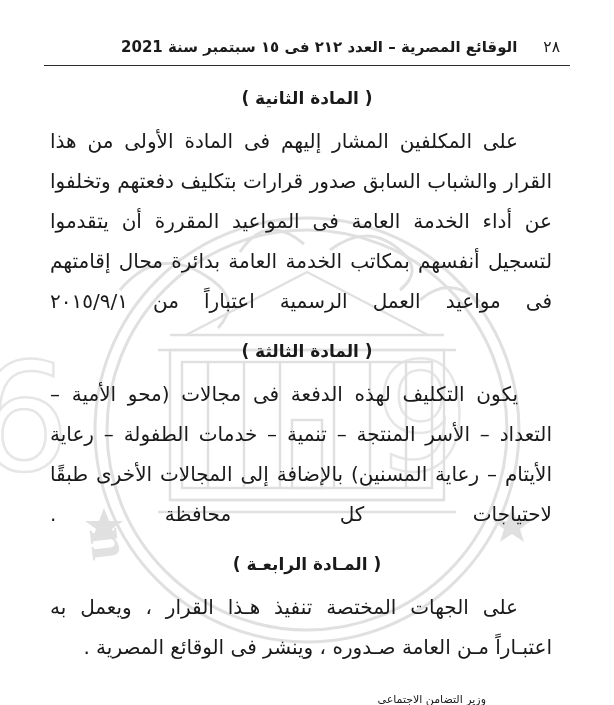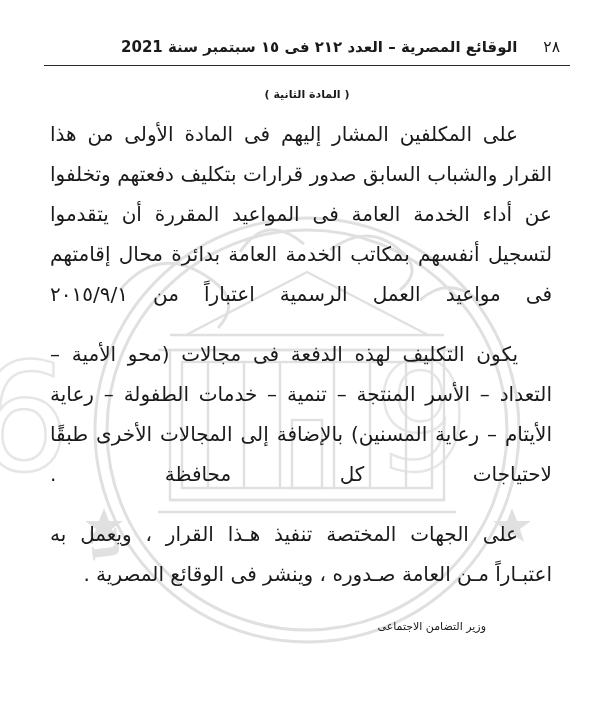--- a/index.html
+++ b/index.html
@@ -59,21 +59,21 @@
     font-weight: bold;
     letter-spacing: 0.2px;
   }
 
   
   .content {
     padding-top: 22px;
   }
   .article-heading {
     text-align: center;
-    font-size: 11px;
+    font-size: 17px;
     font-weight: bold;
     margin: 0 0 13px 0;
     letter-spacing: 0.2px;
   }
   .para {
     font-size: 20px;
     line-height: 2.0;
     text-align: justify;
     text-align-last: justify;
     margin: 0 18px 20px 6px;
@@ -153,22 +153,24 @@
   <div class="header">
     <span class="page-number">٢٨</span>
     <span class="header-title">الوقائع المصرية – العدد ٢١٢ فى ١٥ سبتمبر سنة 2021</span>
   </div>
 
   <div class="content">
 
     <div class="article-heading">( المادة الثانية )</div>
     <p class="para">على المكلفين المشار إليهم فى المادة الأولى من هذا القرار والشباب السابق صدور قرارات بتكليف دفعتهم وتخلفوا عن أداء الخدمة العامة فى المواعيد المقررة أن يتقدموا لتسجيل أنفسهم بمكاتب الخدمة العامة بدائرة محال إقامتهم فى مواعيد العمل الرسمية اعتباراً من ٢٠١٥/٩/١</p>
 
+    <div class="article-heading">( المادة الثالثة )</div>
     <p class="para">يكون التكليف لهذه الدفعة فى مجالات (محو الأمية – التعداد – الأسر المنتجة – تنمية – خدمات الطفولة – رعاية الأيتام – رعاية المسنين) بالإضافة إلى المجالات الأخرى طبقًا لاحتياجات كل محافظة .</p>
 
+    <div class="article-heading">( المـادة الرابعـة )</div>
     <p class="para last-right">على الجهات المختصة تنفيذ هـذا القرار ، ويعمل به اعتبـاراً مـن العامة صـدوره ، وينشر فى الوقائع المصرية .</p>
 
     <div class="signature">
       <div class="sig-role">وزير التضامن الاجتماعى</div>
     </div>
 
   </div>
 </div>
 
 </body></html>

